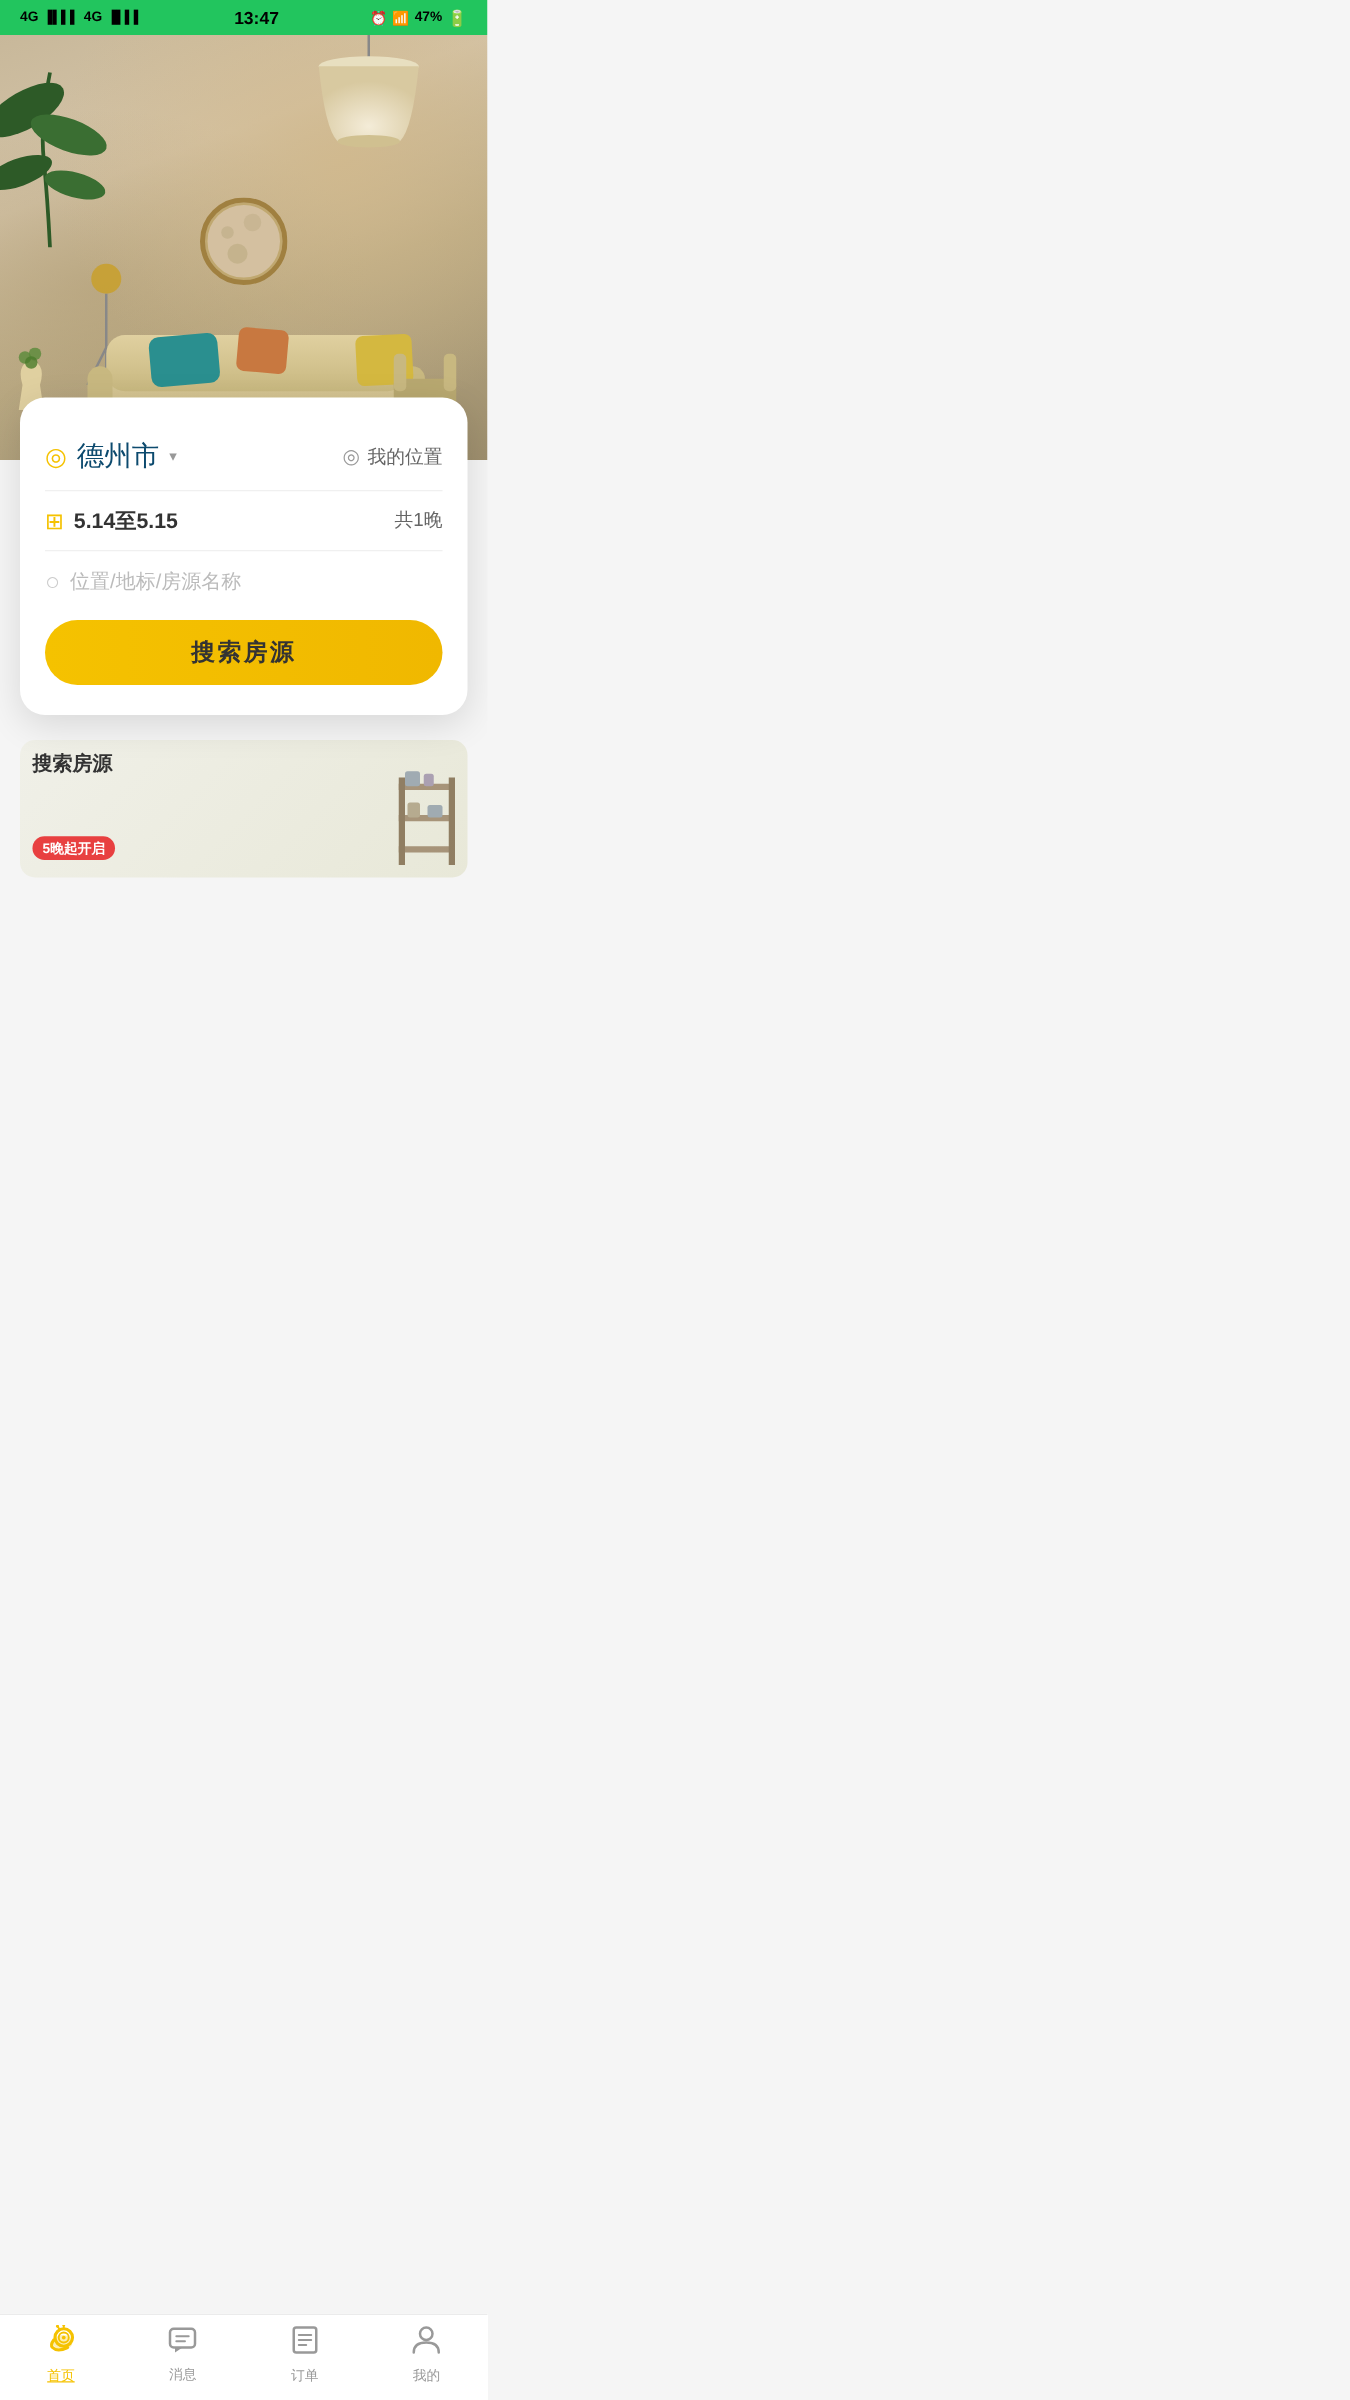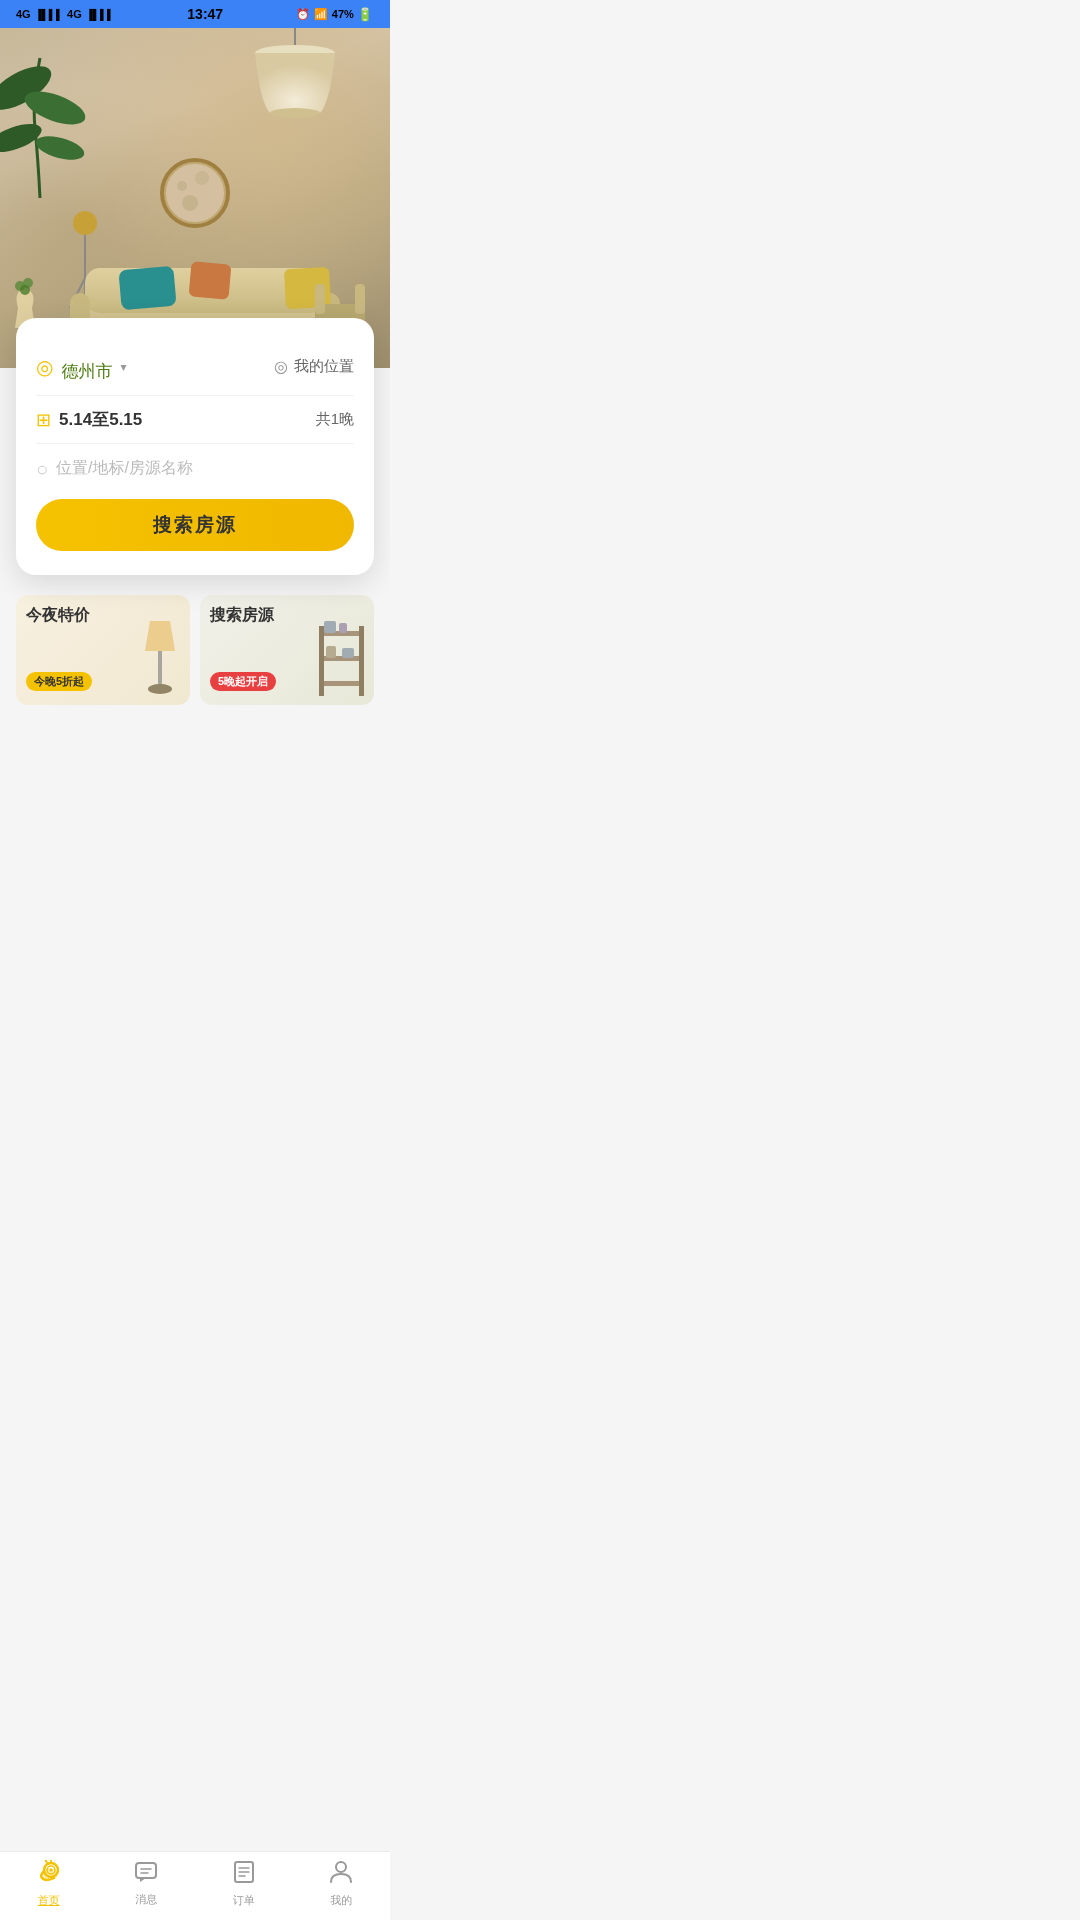--- a/index.html
+++ b/index.html
@@ -13,21 +13,21 @@
       overflow-x: hidden;
       position: relative;
     }
 
     
     .status-bar {
       display: flex;
       justify-content: space-between;
       align-items: center;
       padding: 6px 16px;
-      background: #3b82f6;
+      background: #22c55e;
       font-size: 13px;
       font-weight: 600;
       height: 28px;
       position: relative;
       z-index: 10;
     }
 
     .status-left { display: flex; align-items: center; gap: 4px; font-size: 11px; font-weight: 700; }
     .status-center { font-size: 14px; font-weight: 600; }
     .status-right { display: flex; align-items: center; gap: 4px; font-size: 11px; }
@@ -435,21 +435,21 @@
       </svg>
     </div>
   </div>
 </div>
 
 <div class="search-card">
   
   <div class="search-row">
     <div class="location-left">
       <span style="font-size:20px; color:#f5c200;">◎</span>
-      <span style="font-size:17px; font-weight:500; color:#4d7c0f;margin-top:10px;">德州市</span>
+      <span style="font-size:22px; font-weight:500; color:#0c4a6e;">德州市</span>
       <span style="font-size:12px; color:#999;">▾</span>
     </div>
     <div class="location-right">
       <span style="font-size:16px; color:#999;">◎</span>
       <span style="font-size:15px; color:#666;">我的位置</span>
     </div>
   </div>
 
   
   <div class="search-row">
@@ -466,32 +466,20 @@
     <span style="font-size:16px; color:#bbb;">位置/地标/房源名称</span>
   </div>
 
   
   <button class="search-btn">搜索房源</button>
 </div>
 
 <div class="promo-section">
   <div class="promo-grid">
 
-    <div class="promo-card" style="background:linear-gradient(135deg, #f8f0e0 0%, #f0e8d0 100%);">
-      <div class="promo-title" style="font-size:16px; font-weight:700; color:#333; position:absolute; top:10px; left:10px; line-height:1.3; z-index:2;">今夜特价</div>
-      <div style="position:absolute; bottom:14px; left:10px; background:#f5c200; border-radius:10px; padding:2px 8px; font-size:11px; font-weight:600; color:#333; z-index:2;">今晚5折起</div>
-
-      <div style="position:absolute; right:5px; bottom:0; opacity:0.7;">
-        <svg width="50" height="90" viewBox="0 0 50 90">
-          <polygon points="10,40 40,40 35,10 15,10" fill="#e8c070"></polygon>
-          <rect x="23" y="40" width="4" height="35" fill="#888"></rect>
-          <ellipse cx="25" cy="78" rx="12" ry="5" fill="#6a5a38"></ellipse>
-        </svg>
-      </div>
-    </div>
 
     <div class="promo-card" style="background:linear-gradient(135deg, #f0f0e8 0%, #e8e8d8 100%);">
       <div class="promo-title" style="font-size:16px; font-weight:700; color:#333; position:absolute; top:10px; left:10px; line-height:1.3; z-index:2;">搜索房源</div>
       <div style="position:absolute; bottom:14px; left:10px; background:#e84040; border-radius:10px; padding:2px 8px; font-size:11px; font-weight:600; color:white; z-index:2;">5晚起开启</div>
 
       <div style="position:absolute; right:5px; bottom:0; opacity:0.7;">
         <svg width="55" height="90" viewBox="0 0 55 90">
           <rect x="5" y="20" width="45" height="5" fill="#8a7050"></rect>
           <rect x="5" y="45" width="45" height="5" fill="#8a7050"></rect>
           <rect x="5" y="70" width="45" height="5" fill="#8a7050"></rect>

